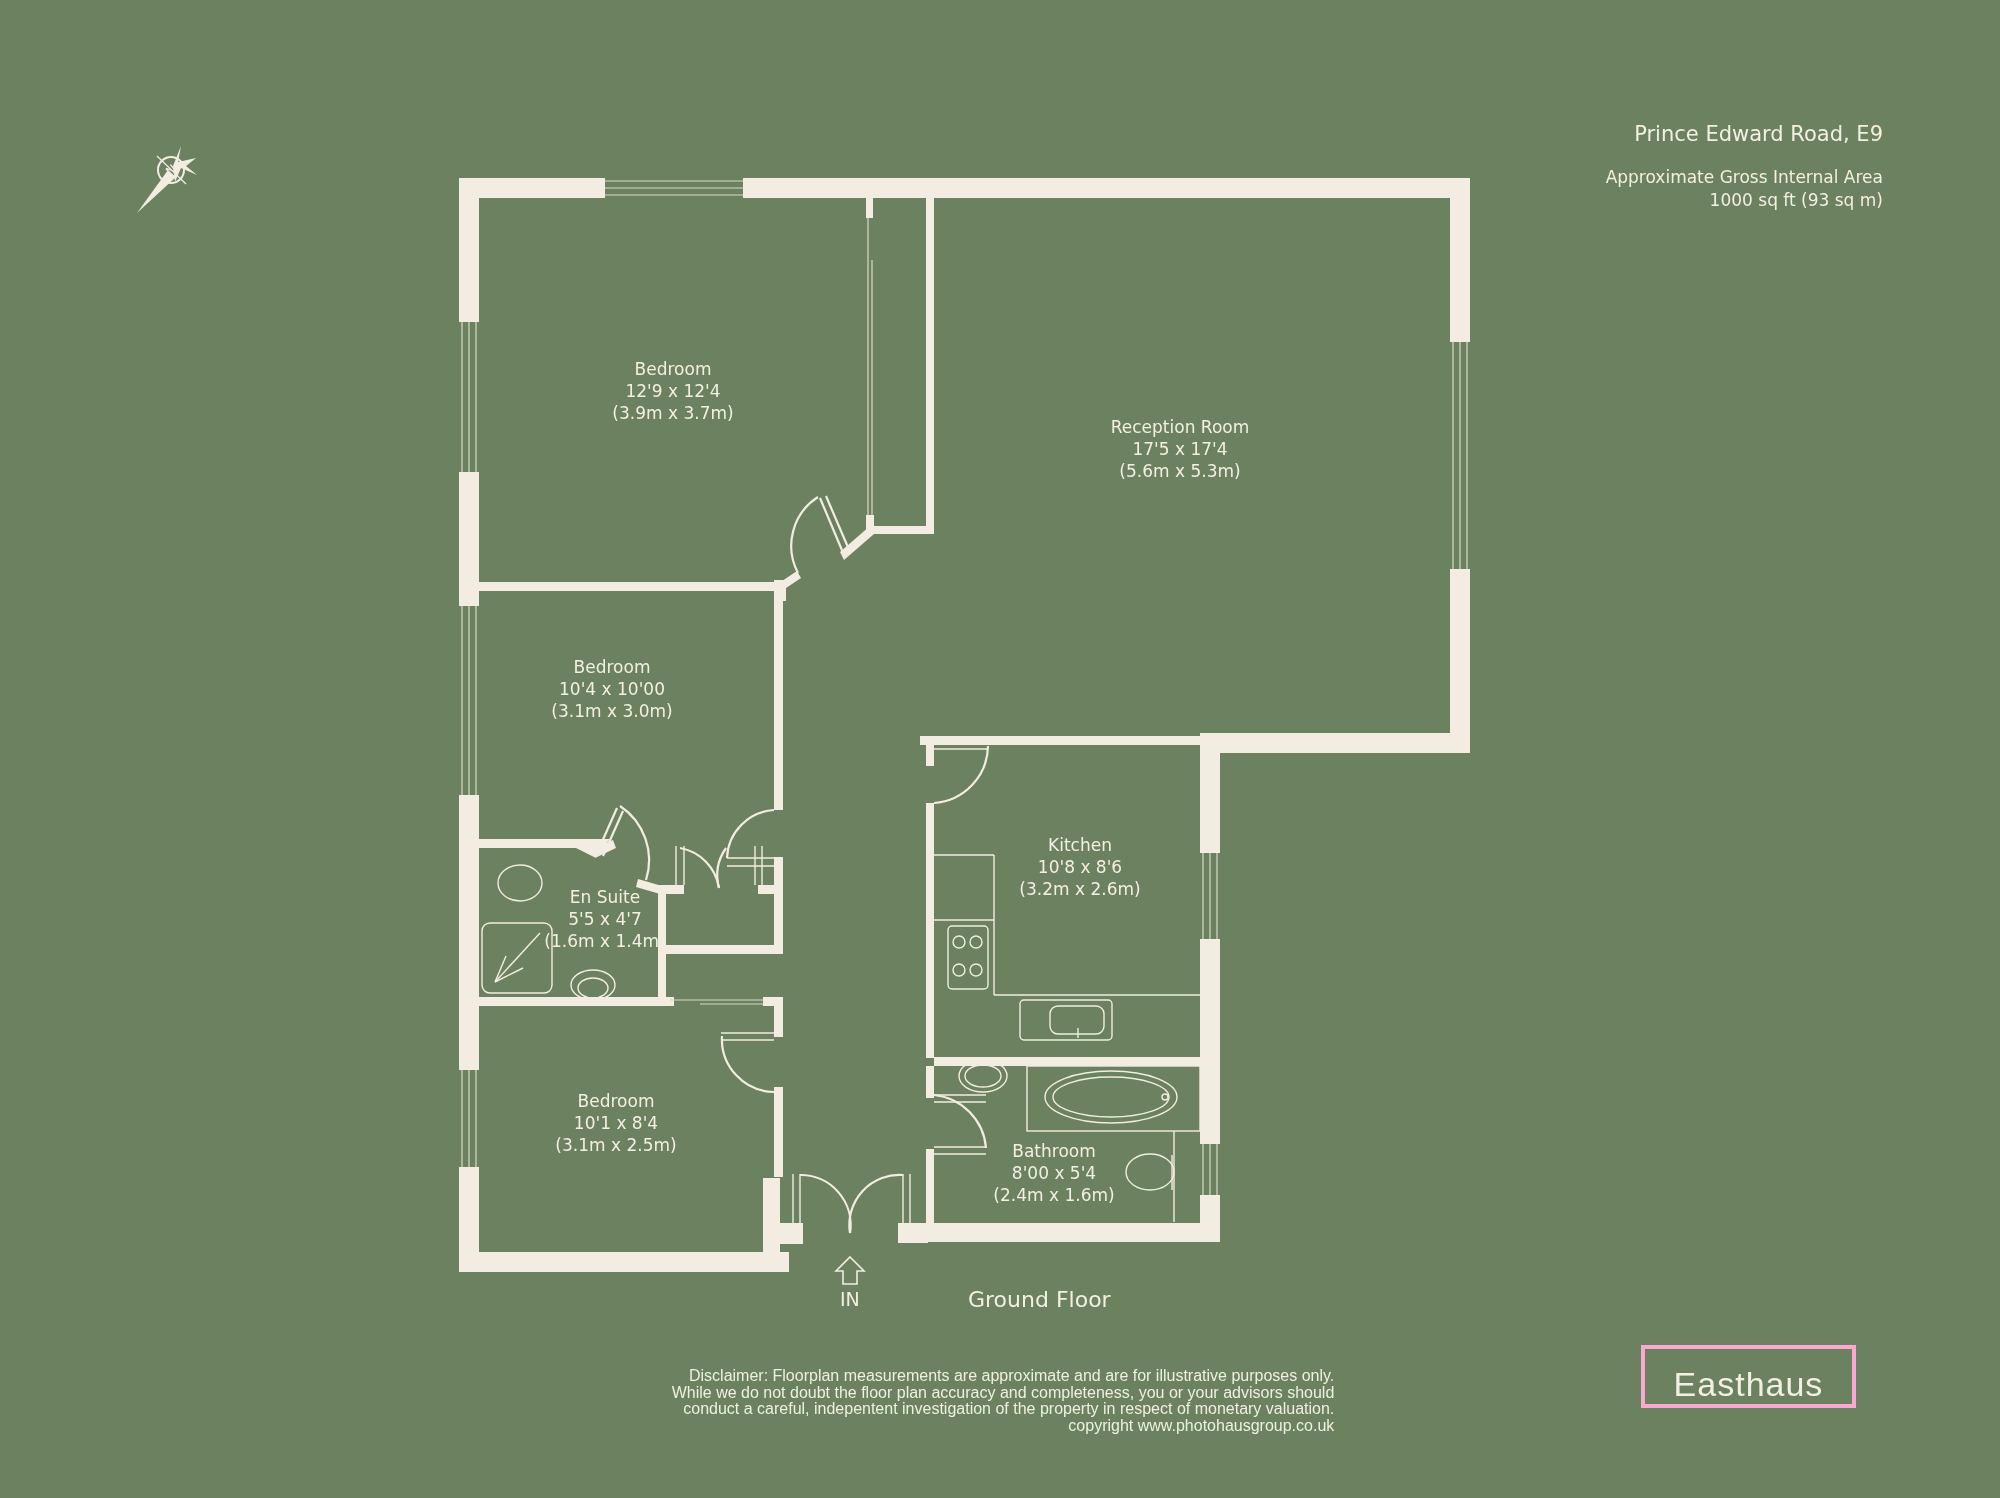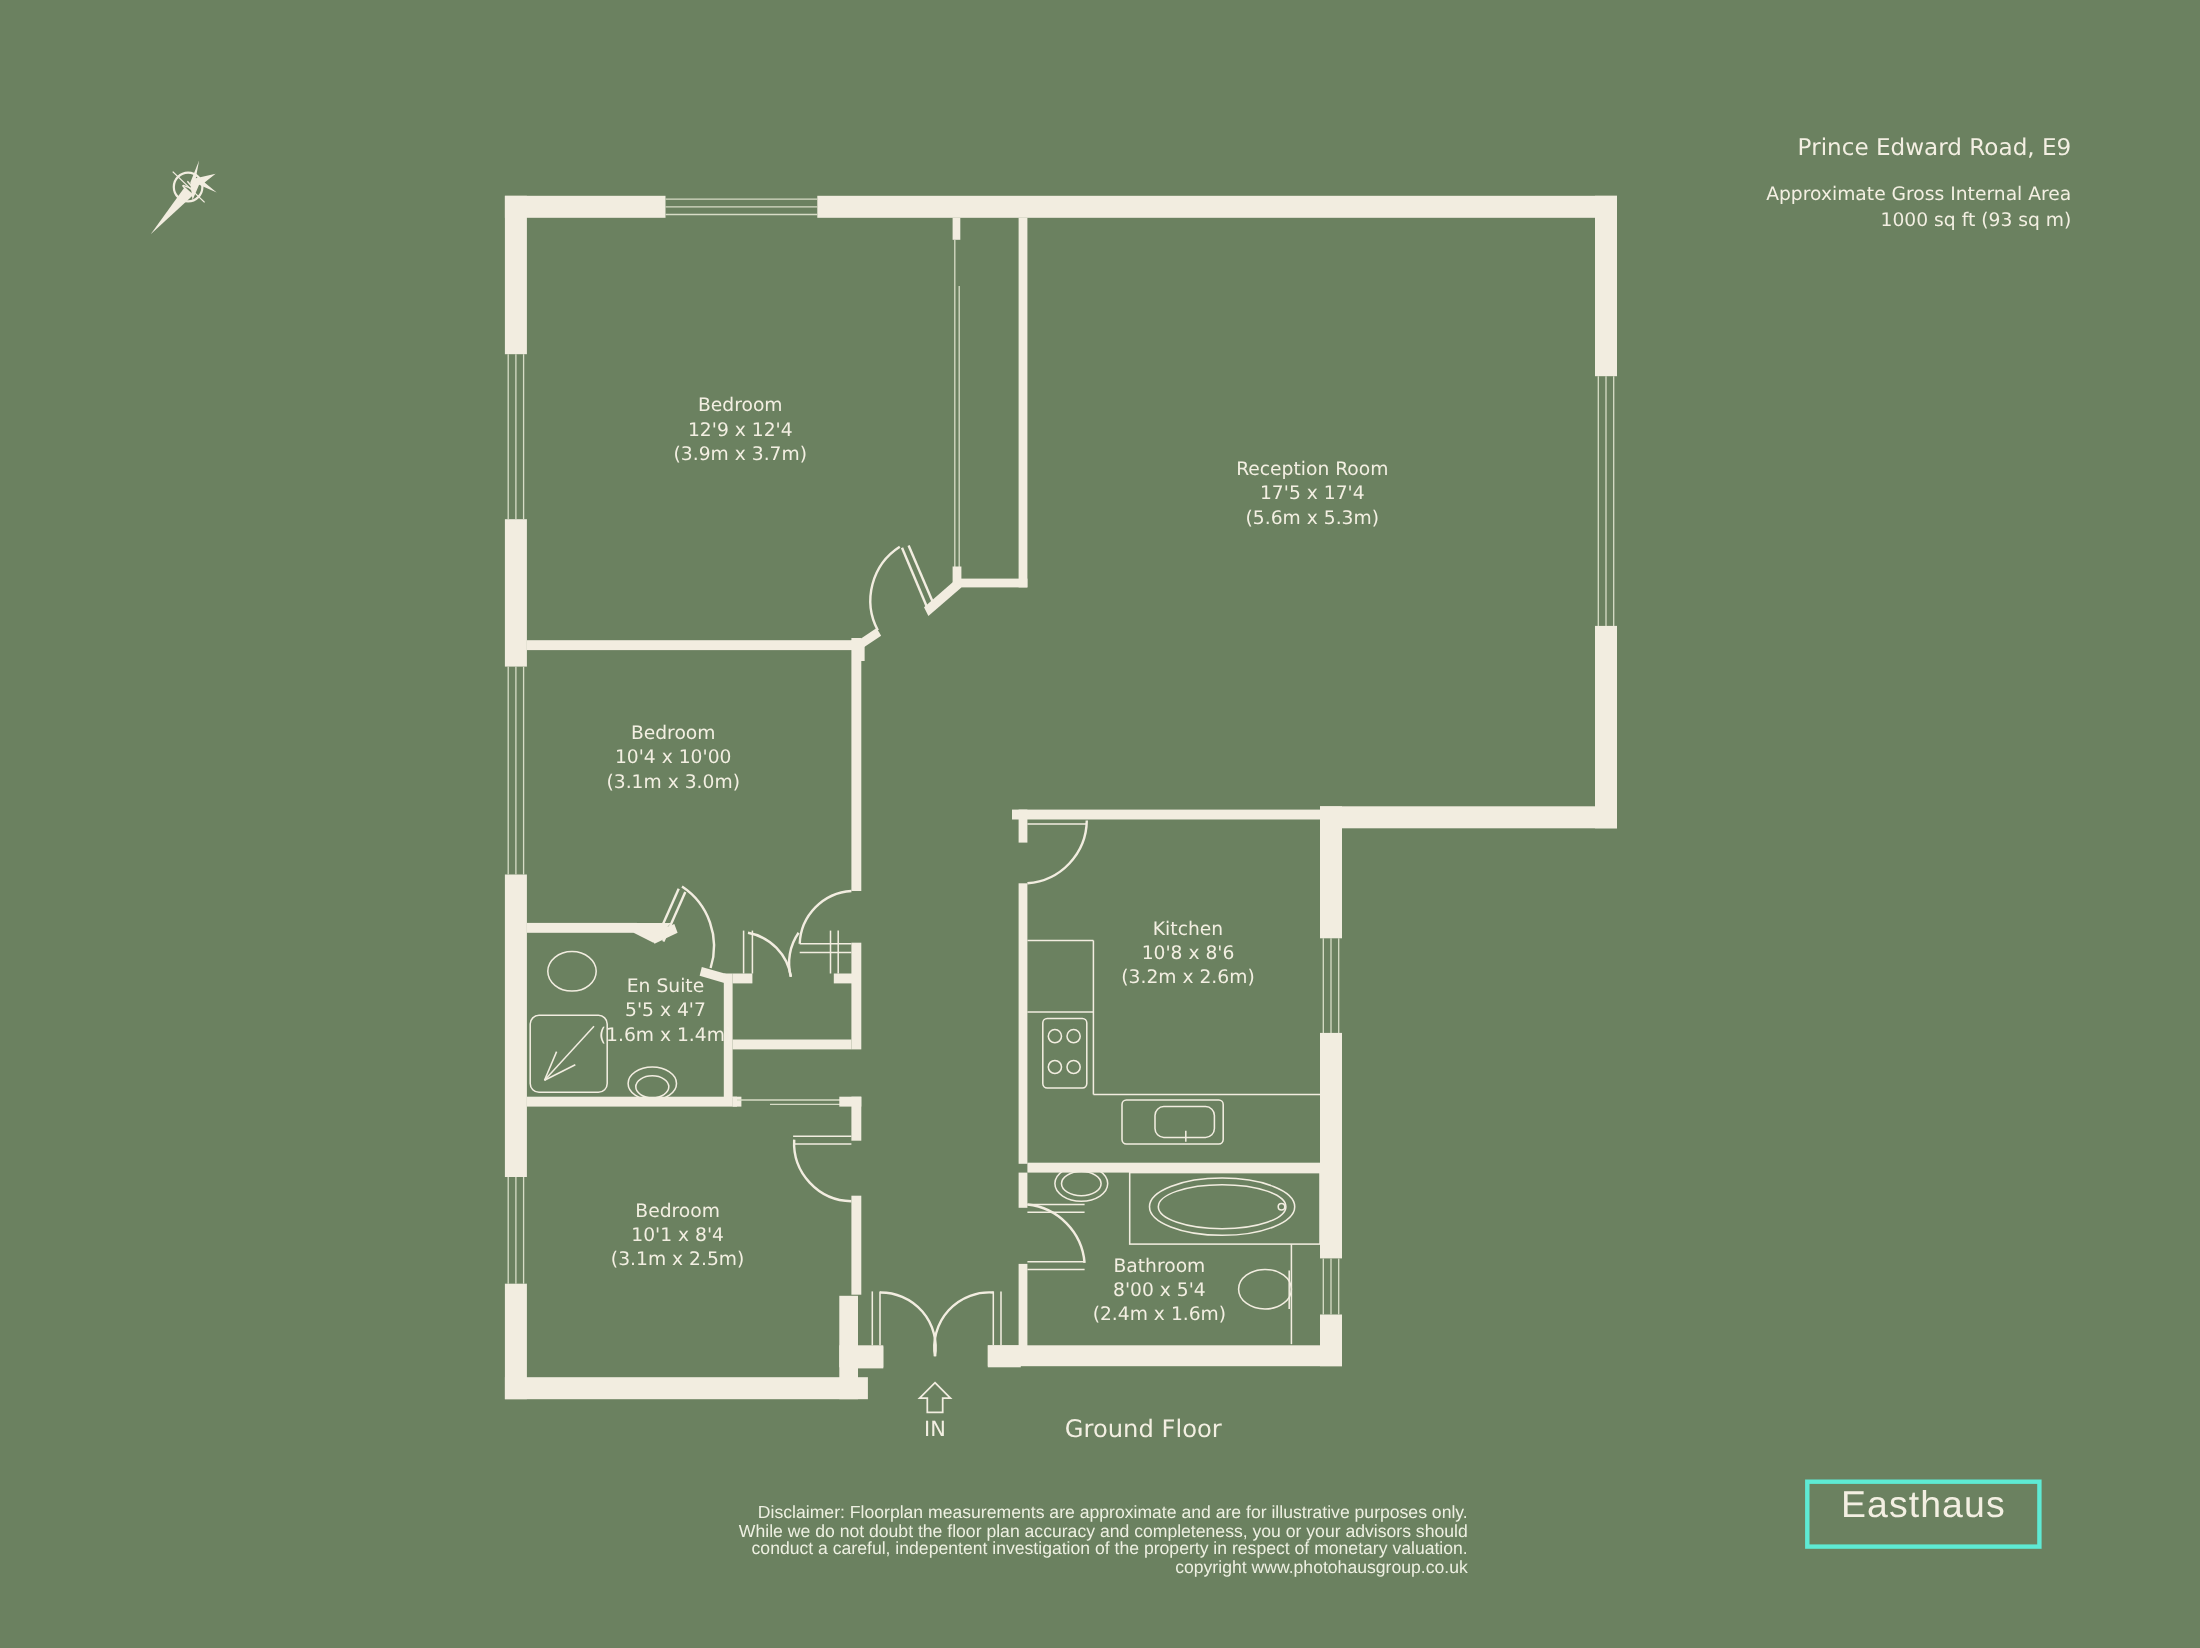--- a/index.html
+++ b/index.html
@@ -29,22 +29,22 @@
     .header .sub { font-size: 17px; line-height: 23px; }
     .floor-label { position: absolute; left: 968px; top: 1287px; font-size: 22px; }
     .in-label { position: absolute; left: 840px; top: 1288px; font-size: 19px; }
     .disclaimer {
       position: absolute; left: 1003px; top: 1368px; transform: translateX(-50%);
       text-align: right; font-size: 16px; line-height: 16.5px;
       font-family: Liberation Sans, sans-serif; color: #eef0e2; white-space: nowrap;
     }
     .logo {
       position: absolute; left: 1641px; top: 1345px; width: 215px; height: 63px;
-      border: 4px solid #5eead4; box-sizing: border-box;
-      display: flex; align-items: flex-start; justify-content: center;
+      border: 4px solid #f9a8d4; box-sizing: border-box;
+      display: flex; align-items: flex-end; justify-content: center;
       font-size: 34px; font-family: "Liberation Sans", sans-serif; color: #f3efe2;
       letter-spacing: 1px;
     }
   </style>
 </head>
 <body>
 
 <svg id="plan" width="2000" height="1498" viewBox="0 0 2000 1498">
 
   <g>
@@ -232,21 +232,21 @@
   <div class="title">Prince Edward Road, E9</div>
   <div class="sub">Approximate Gross Internal Area</div>
   <div class="sub">1000 sq ft (93 sq m)</div>
 </div>
 
 <div class="room-label" style="left:673px; top:358px;">
   <span>Bedroom</span>
   <span>12'9 x 12'4</span>
   <span>(3.9m x 3.7m)</span>
 </div>
-<div class="room-label" style="left:1180px; top:416px;margin-left:13px;">
+<div class="room-label" style="left:1180px; top:416px;">
   <span>Reception Room</span>
   <span>17'5 x 17'4</span>
   <span>(5.6m x 5.3m)</span>
 </div>
 <div class="room-label" style="left:612px; top:656px;">
   <span>Bedroom</span>
   <span>10'4 x 10'00</span>
   <span>(3.1m x 3.0m)</span>
 </div>
 <div class="room-label" style="left:605px; top:886px;">

